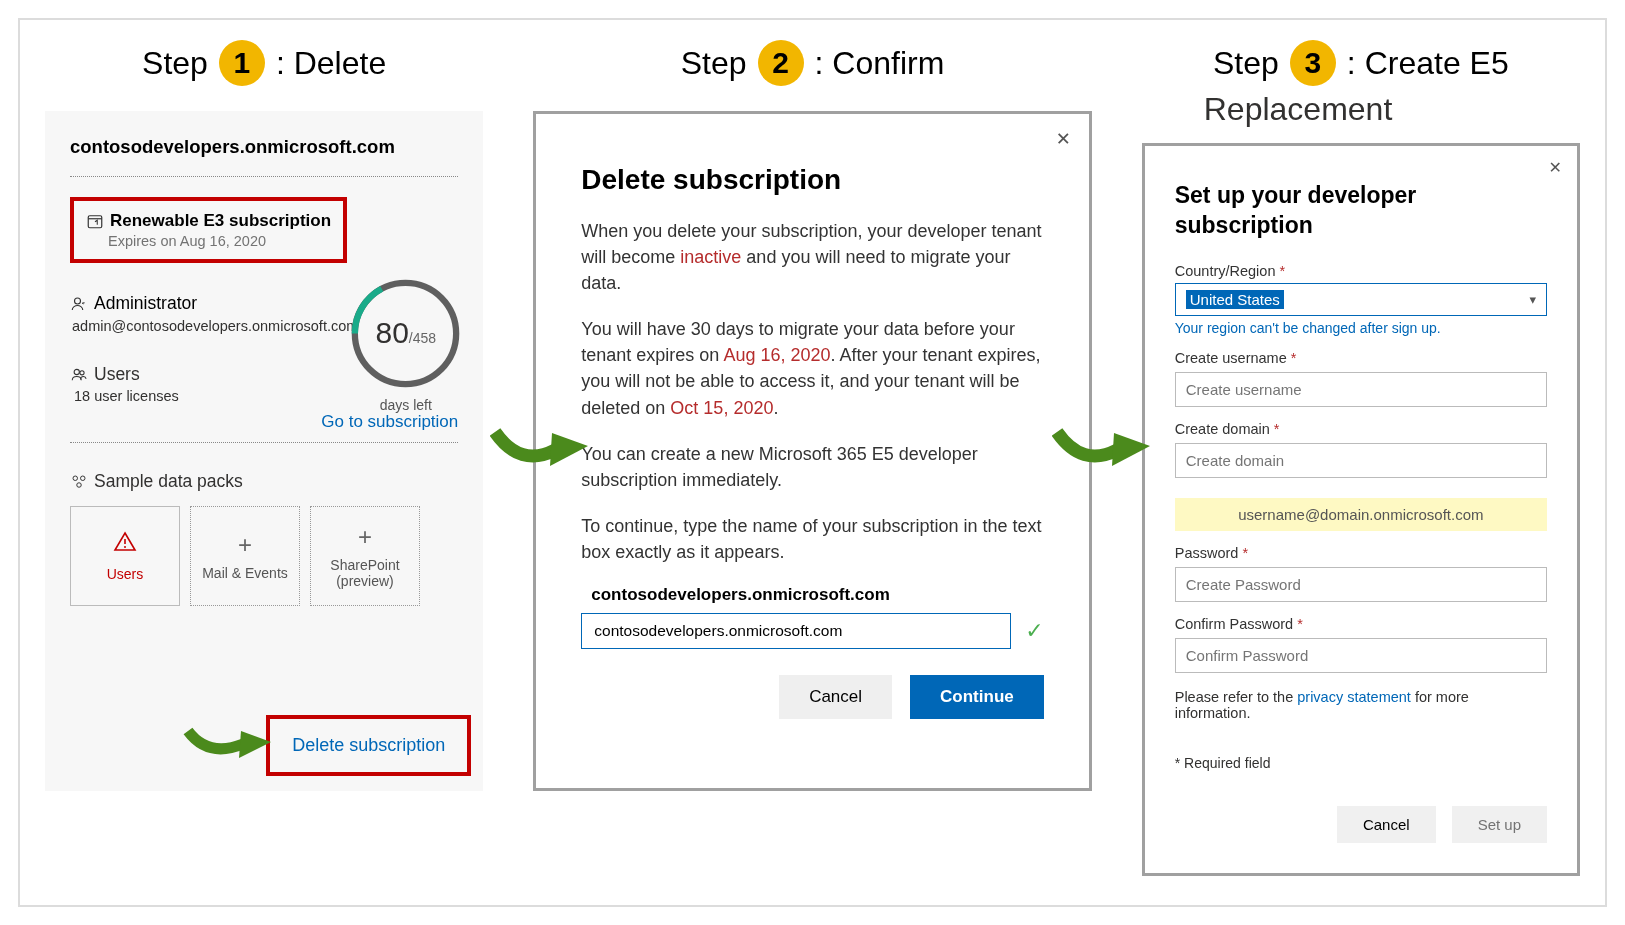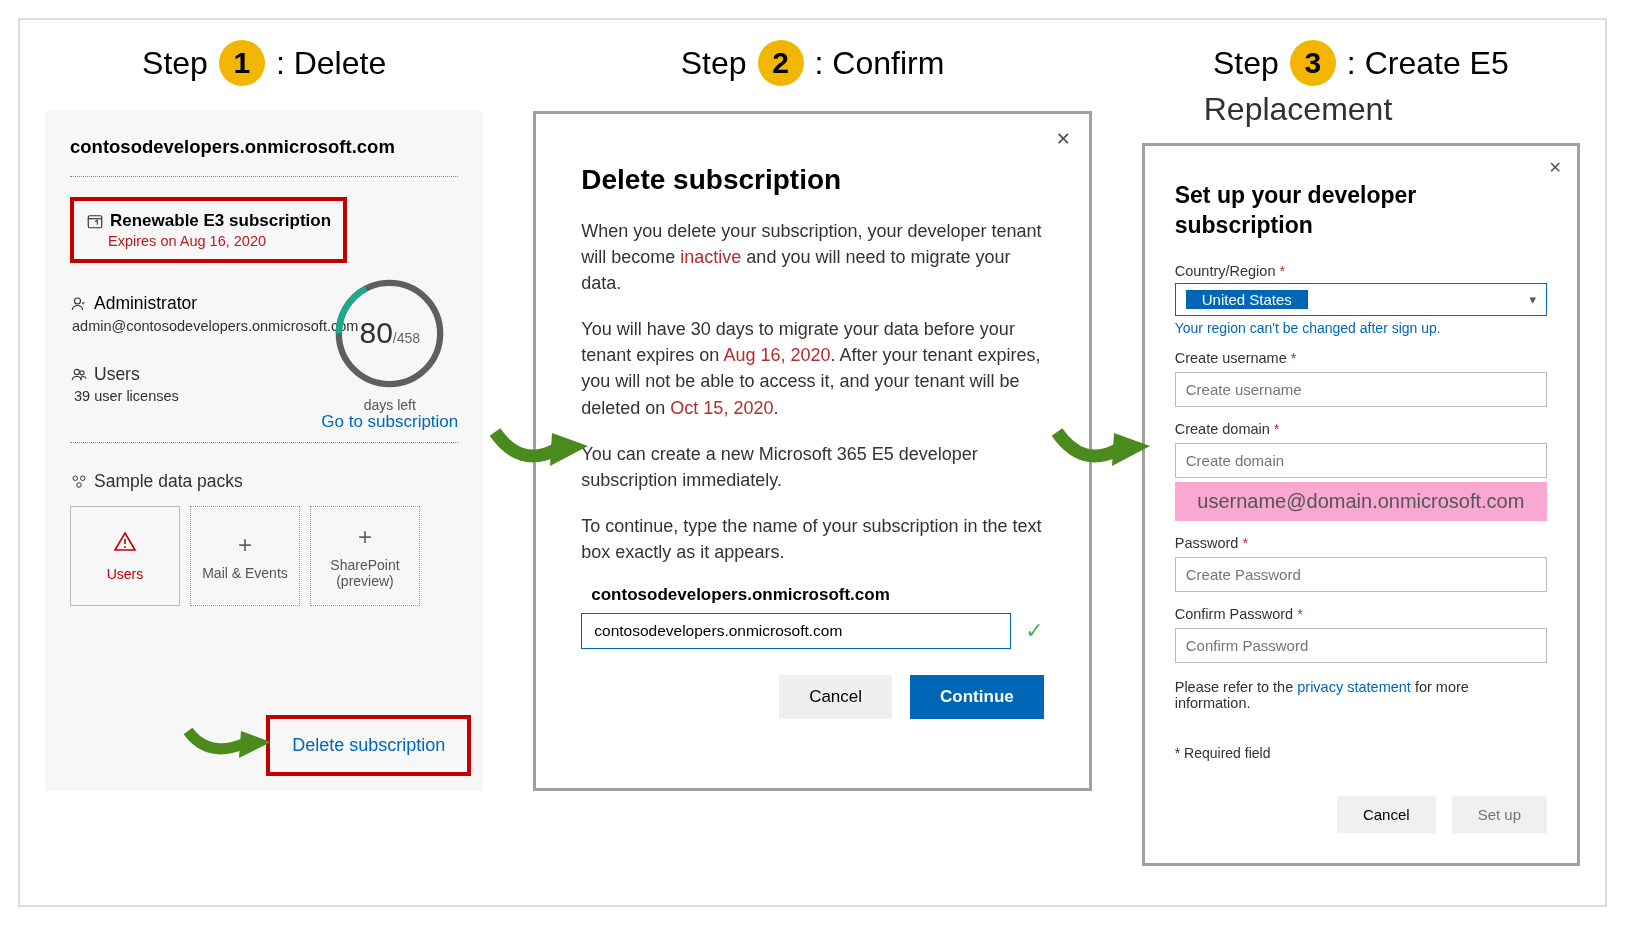--- a/index.html
+++ b/index.html
@@ -57,26 +57,26 @@
     border-bottom: 1px dotted #888;
     margin-bottom: 12px;
   }
   .redbox {
     border: 4px solid #c30000;
     padding: 10px 12px;
     display: inline-block;
     margin-top: 8px;
   }
   .redbox-title { font-weight: 600; font-size: 17px; color: #000; display: flex; align-items: center; gap: 6px;}
-  .redbox-sub { font-size: 14.5px; color: #b91c1c; margin-top: 2px; margin-left: 22px;}
+  .redbox-sub { font-size: 14.5px; color: #737373; margin-top: 2px; margin-left: 22px;}
   .admin-block { margin-top: 30px; }
   .admin-block .label { display: flex; align-items: center; gap: 6px; font-size: 17.5px; color: #000;}
   .admin-block .sub { font-size: 14.5px; margin-top: 4px; margin-left: 2px;}
   .donut-wrap {
-    position: absolute; right: 36px; top: 165px; text-align: center;
+    position: absolute; right: 20px; top: 165px; text-align: center;
   }
   .donut {
     width: 115px; height: 115px; border-radius: 50%;
     
     display: flex; align-items: center; justify-content: center;
   }
   .donut svg { width: 115px; height: 115px; }
   .donut-text { position: absolute; top: 40px; left: 0; width: 115px; text-align: center; font-size: 30px;}
   .donut-text small{font-size: 14px; color:#666;}
   .donut-label { font-size: 14px; color: #555; margin-top: 6px;}
@@ -141,29 +141,29 @@
   .modal3 .close-x {
     position: absolute; right: 15px; top: 12px; font-size: 16px; color: #555; cursor: pointer;
   }
   .modal3 h2 { font-size: 23px; font-weight: 600; line-height: 1.3; color: #000; margin-bottom: 22px;}
   .field-label { font-size: 14.5px; color: #333; margin-bottom: 4px; margin-top: 14px;}
   .req { color: #b52c2c; }
   .dropdown {
     border: 1.5px solid #0067b7; padding: 6px 10px; display: flex; align-items: center; justify-content: space-between;
     cursor: pointer;
   }
-  .dropdown .value { background: #0067b7; color: #fff; padding: 1px 16px;}
+  .dropdown .value { background: #0067b7; color: #fff; padding: 1px 4px;}
   .chev { font-size: 13px; color: #555;}
   .hint { font-size: 14px; color: #0067b7; margin-top: 4px;}
   .text-input {
     width: 100%; padding: 8px 10px; border: 1px solid #bbb; font-size: 15px; margin-top: 2px;
     font-family: inherit;
   }
   .domain-preview {
-    background: #f9a8d4; padding: 8px; text-align: center; font-size: 20px; color: #555; margin-top: 4px;
+    background: #fef9c3; padding: 8px; text-align: center; font-size: 15px; color: #555; margin-top: 20px;
   }
   .privacy-note { font-size: 14.5px; margin-top: 16px;}
   .privacy-note a { color: #0067b7; text-decoration: none;}
   .required-note { font-size: 14px; margin-top: 34px;}
   .modal3-buttons { display: flex; justify-content: flex-end; gap: 16px; margin-top: 35px;}
   .btn-light { background: #f0f0f0; color: #000; padding: 10px 26px; font-size: 15px; border: none; cursor: pointer;}
   .btn-disabled { background: #f0f0f0; color: #737373; padding: 10px 26px; font-size: 15px; border: none;}
   
   .arrow {
     position: absolute; width: 90px; height: 45px;
@@ -226,21 +226,21 @@
       <div class="users-block">
         <div class="label">
           <svg class="icon-svg" viewBox="0 0 24 24">
               <circle cx="9" cy="8" r="3.5" fill="none" stroke="#333" stroke-width="1.4"></circle>
               <circle cx="16" cy="9" r="2.8" fill="none" stroke="#333" stroke-width="1.4"></circle>
               <path d="M3 19 c0-3.5 3-5 6-5 s6 1.5 6 5" fill="none" stroke="#333" stroke-width="1.4"></path>
               <path d="M14 18 c0-2.5 2-4 4-4 s3 1 3.5 3" fill="none" stroke="#333" stroke-width="1.4"></path>
             </svg>
           <span>Users</span>
         </div>
-        <div class="sub">39 user licenses</div>
+        <div class="sub">18 user licenses</div>
       </div>
 
       <a class="subscription-link">Go to subscription</a>
 
       <div class="packs-title">
         <svg class="icon-svg" viewBox="0 0 24 24">
             <circle cx="7" cy="7" r="3" fill="none" stroke="#333" stroke-width="1.3"></circle>
             <circle cx="17" cy="7" r="3" fill="none" stroke="#333" stroke-width="1.3"></circle>
             <circle cx="12" cy="16" r="3" fill="none" stroke="#333" stroke-width="1.3"></circle>
           </svg>

